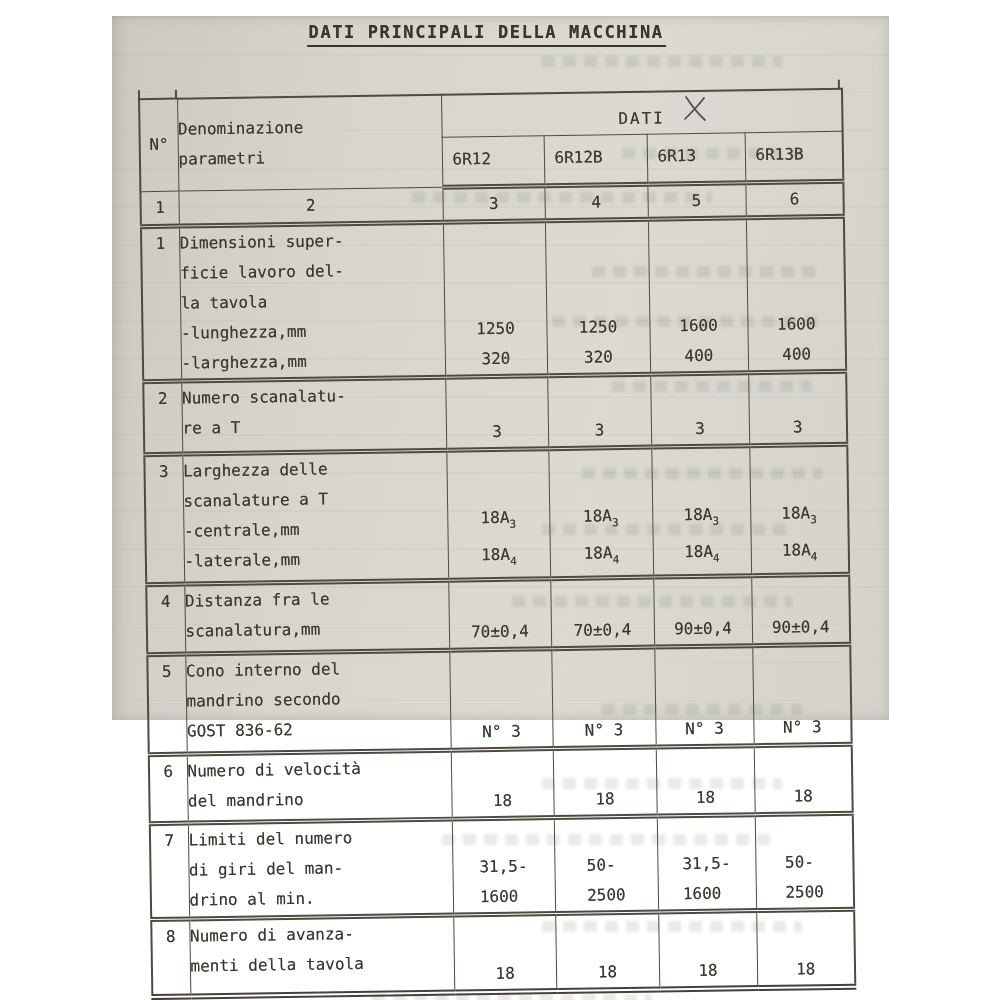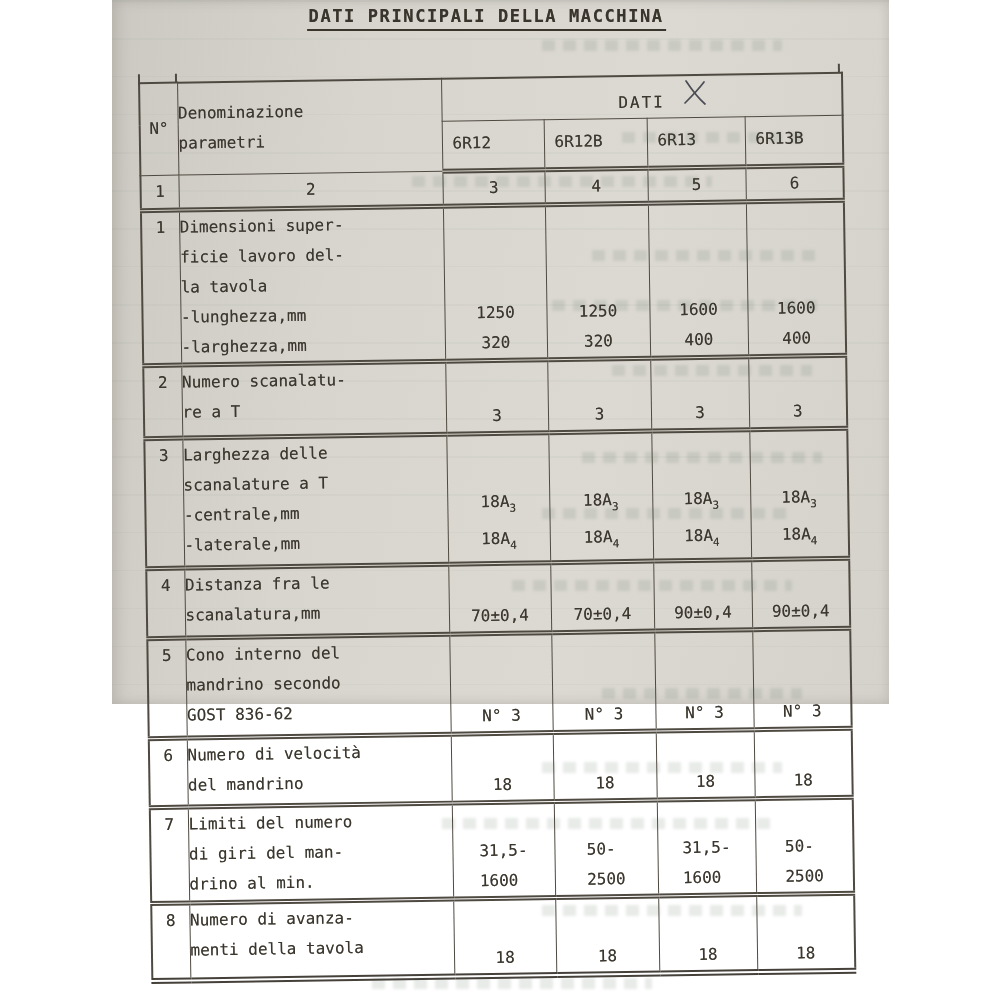--- a/index.html
+++ b/index.html
@@ -2,21 +2,21 @@
 <html><head>
 <meta charset="utf-8">
 <style>
   html,body { margin:0; padding:0; }
   .page {
     position:relative; width:1000px; height:1000px;
     background:#ffffff; overflow:hidden;
     font-family:"DejaVu Sans Mono","Liberation Mono",monospace;
   }
   .paper {
-    position:absolute; left:112px; top:0; width:777px; height:704px;
+    position:absolute; left:112px; top:16px; width:777px; height:704px;
     background:
       repeating-linear-gradient(180deg, rgba(125,145,125,0.07) 0 1.5px, transparent 1.5px 38px),
       linear-gradient(100deg,#ccc9c3 0%, #d8d5cf 30%, #dcd9d3 62%, #d5d2cc 100%);
     box-shadow: inset 6px 0 14px rgba(100,95,85,0.18), inset -3px 0 8px rgba(100,95,85,0.10);
   }
   .title {
     position:absolute; top:6px; left:50%; transform:translateX(-54%);
     font-size:17px; font-weight:bold; letter-spacing:1.6px; white-space:nowrap;
     color:#39352c; border-bottom:2px solid #39352c; padding:0 2px 3px 2px;
     text-shadow:0 0 0.6px rgba(57,53,44,0.65);

